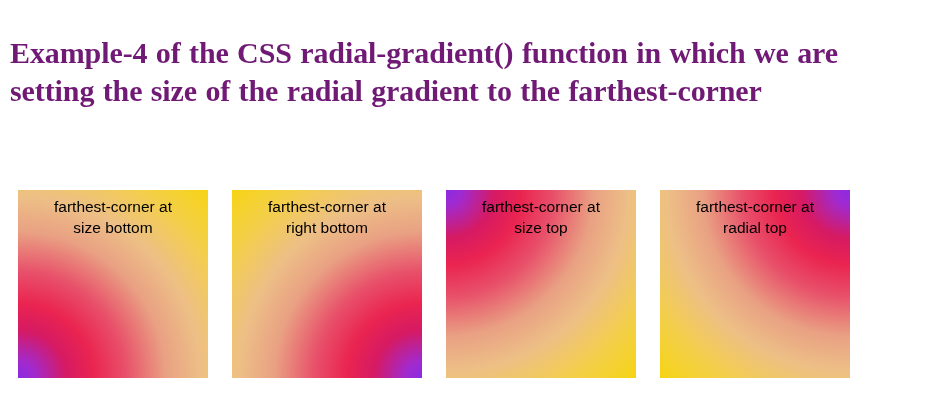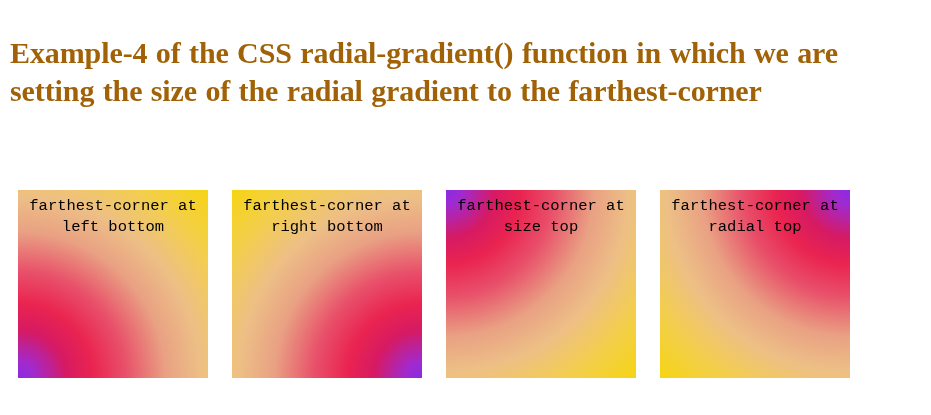--- a/index.html
+++ b/index.html
@@ -16,21 +16,21 @@
   }
 
   #page-heading {
     position: absolute;
     left: 10px;
     top: 14px;
     width: 905px;
     font-size: 30px;
     font-weight: bold;
     line-height: 38px;
-    color: #a16207;
+    color: #701a75;
     letter-spacing: -0.1px;
     word-spacing: 1px;
   }
 
   #gradient-row {
     position: absolute;
     left: 18px;
     top: 190px;
     display: flex;
     flex-direction: row;
@@ -46,21 +46,21 @@
 
   .gradient-box-label {
     position: absolute;
     left: 0;
     right: 0;
     top: 6px;
     text-align: center;
     font-size: 15.5px;
     line-height: 21px;
     color: #000000;
-    font-family: Liberation Mono, monospace;
+    font-family: Liberation Sans, sans-serif;
     padding: 0 6px;
     box-sizing: border-box;
   }
 
   
   .grad-left-bottom {
     background: radial-gradient(farthest-corner at left bottom,
       #8a2be2 0%,
       #a02ad0 6%,
       #d61a63 18%,
@@ -117,21 +117,21 @@
 </head>
 <body>
 
 <h1 id="page-heading">Example-4 of the CSS radial-gradient() function in which we are setting the size of the radial gradient to the farthest-corner</h1>
 
 <div id="gradient-row">
 
   <div class="gradient-box grad-left-bottom">
     <div class="gradient-box-label">
       <span>farthest-corner at</span><br>
-      <span>left bottom</span>
+      <span>size bottom</span>
     </div>
   </div>
 
   <div class="gradient-box grad-right-bottom">
     <div class="gradient-box-label">
       <span>farthest-corner at</span><br>
       <span>right bottom</span>
     </div>
   </div>
 

